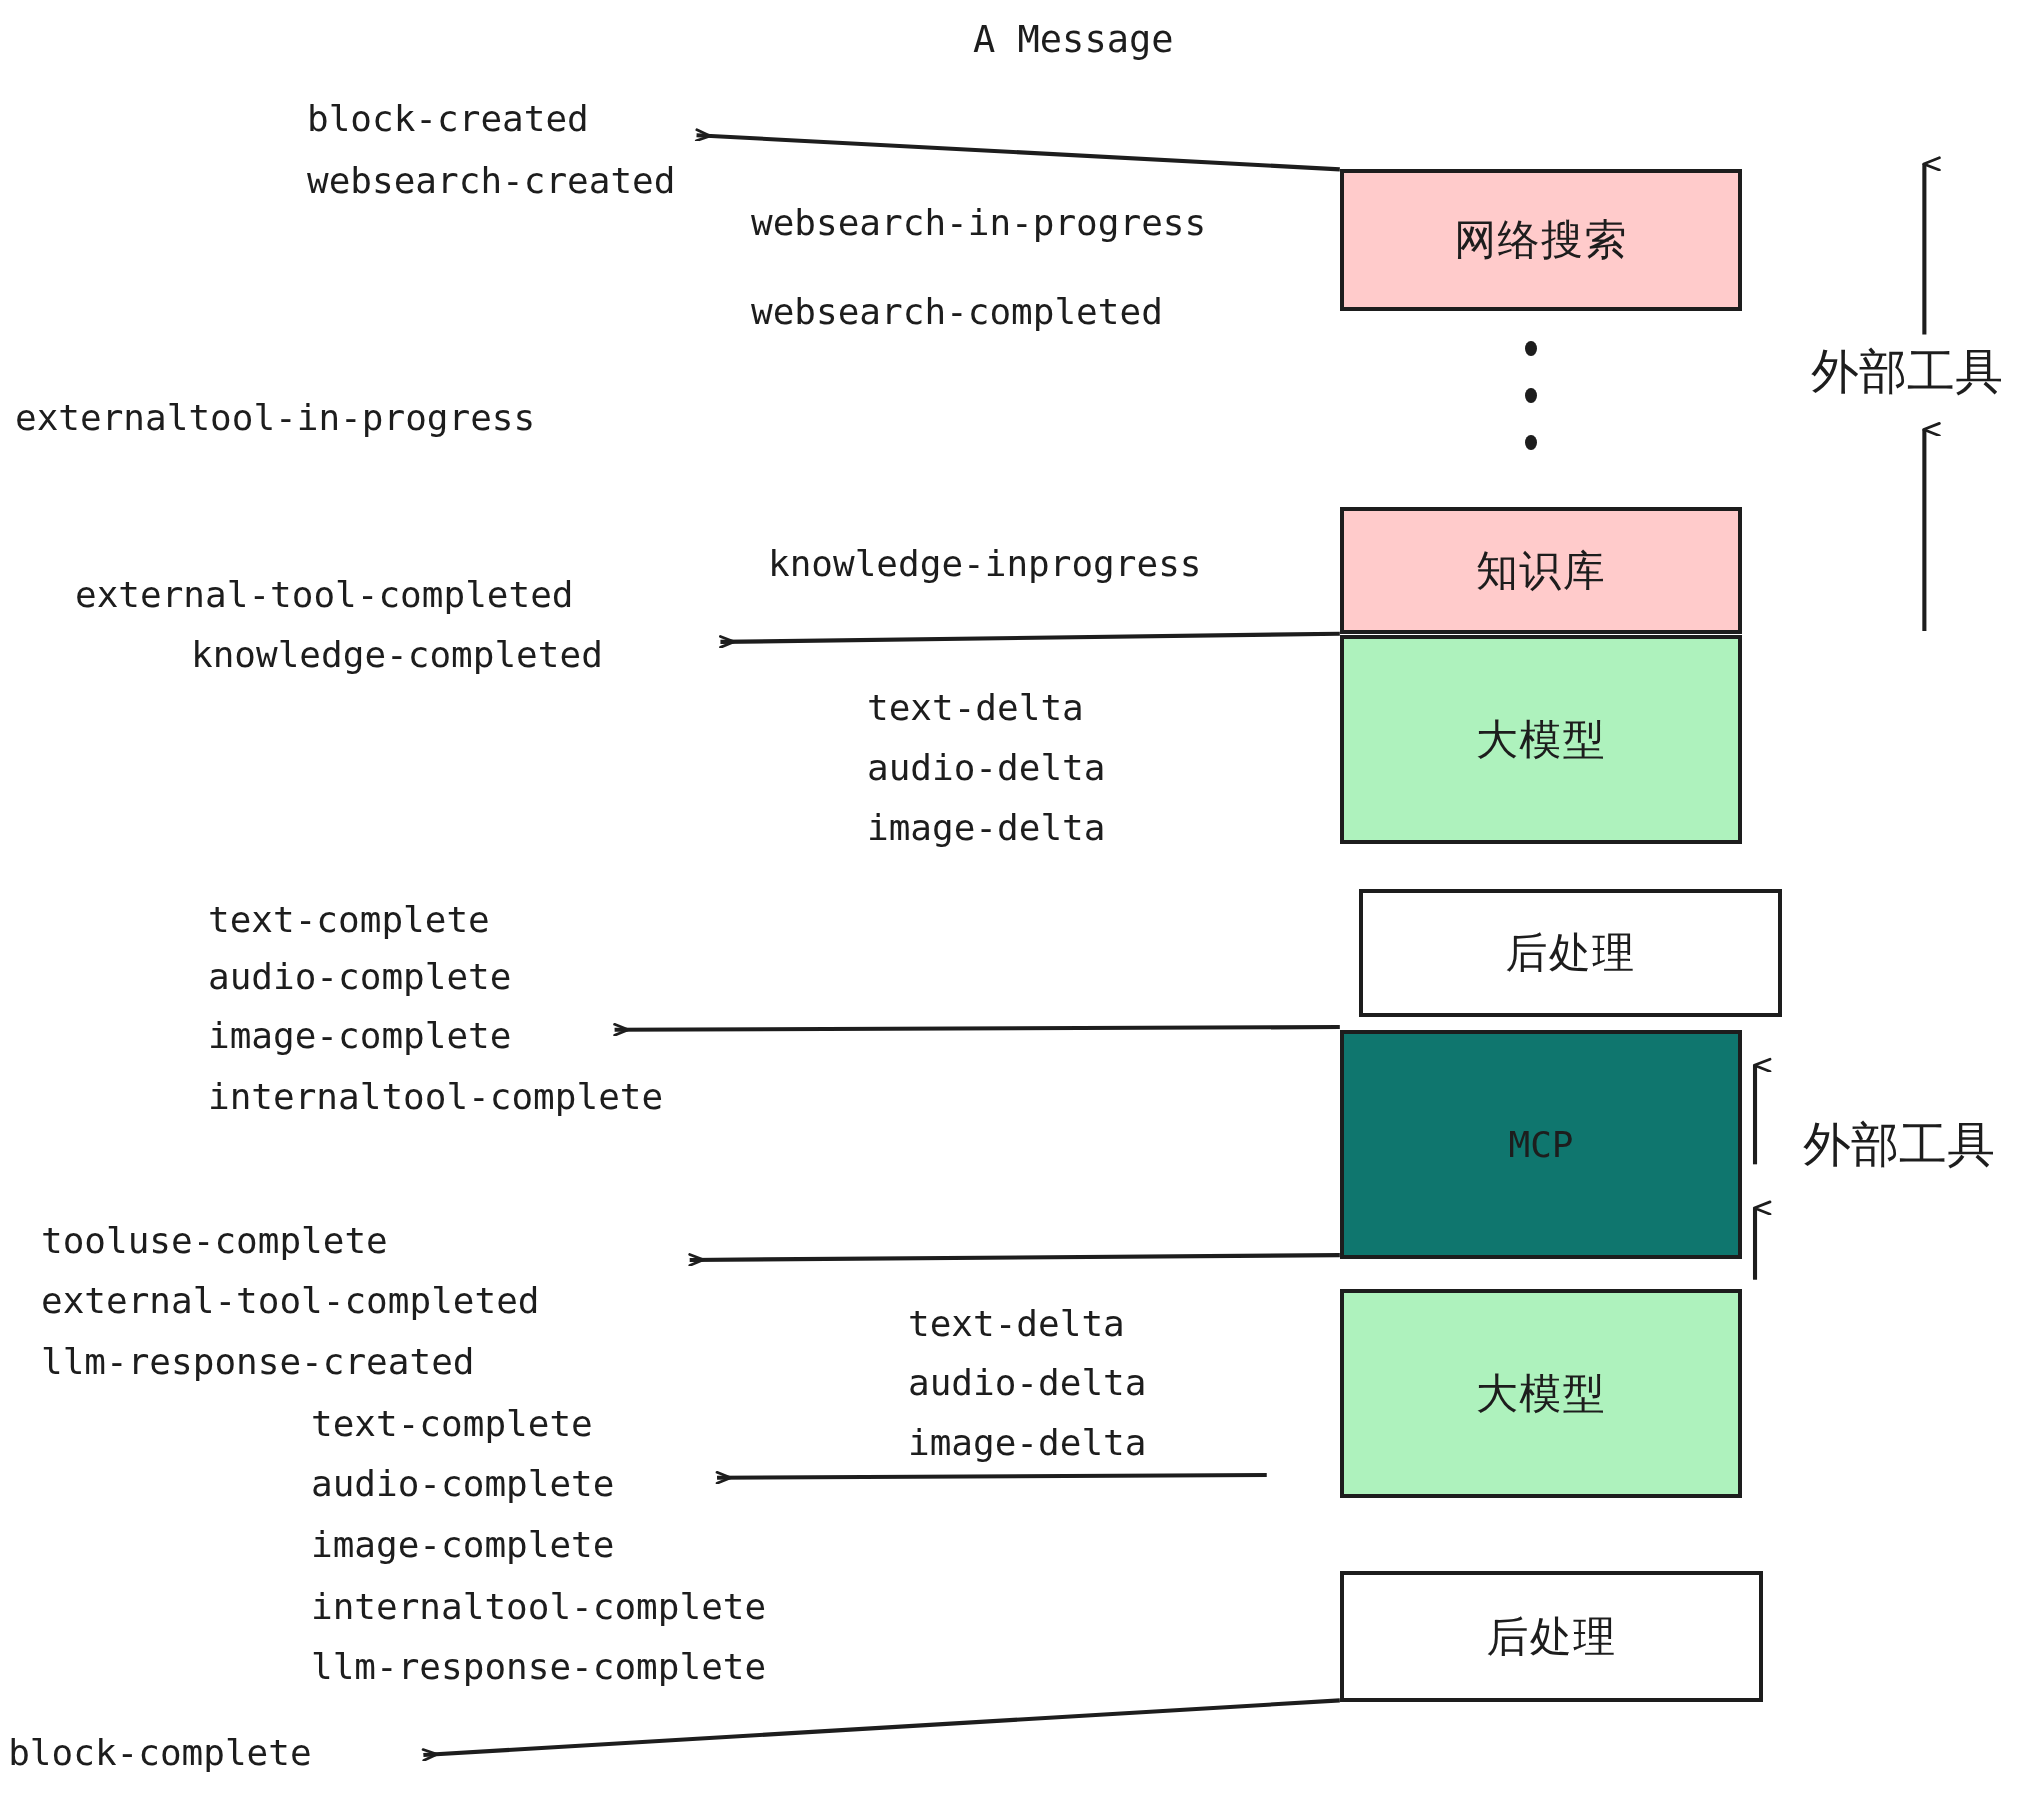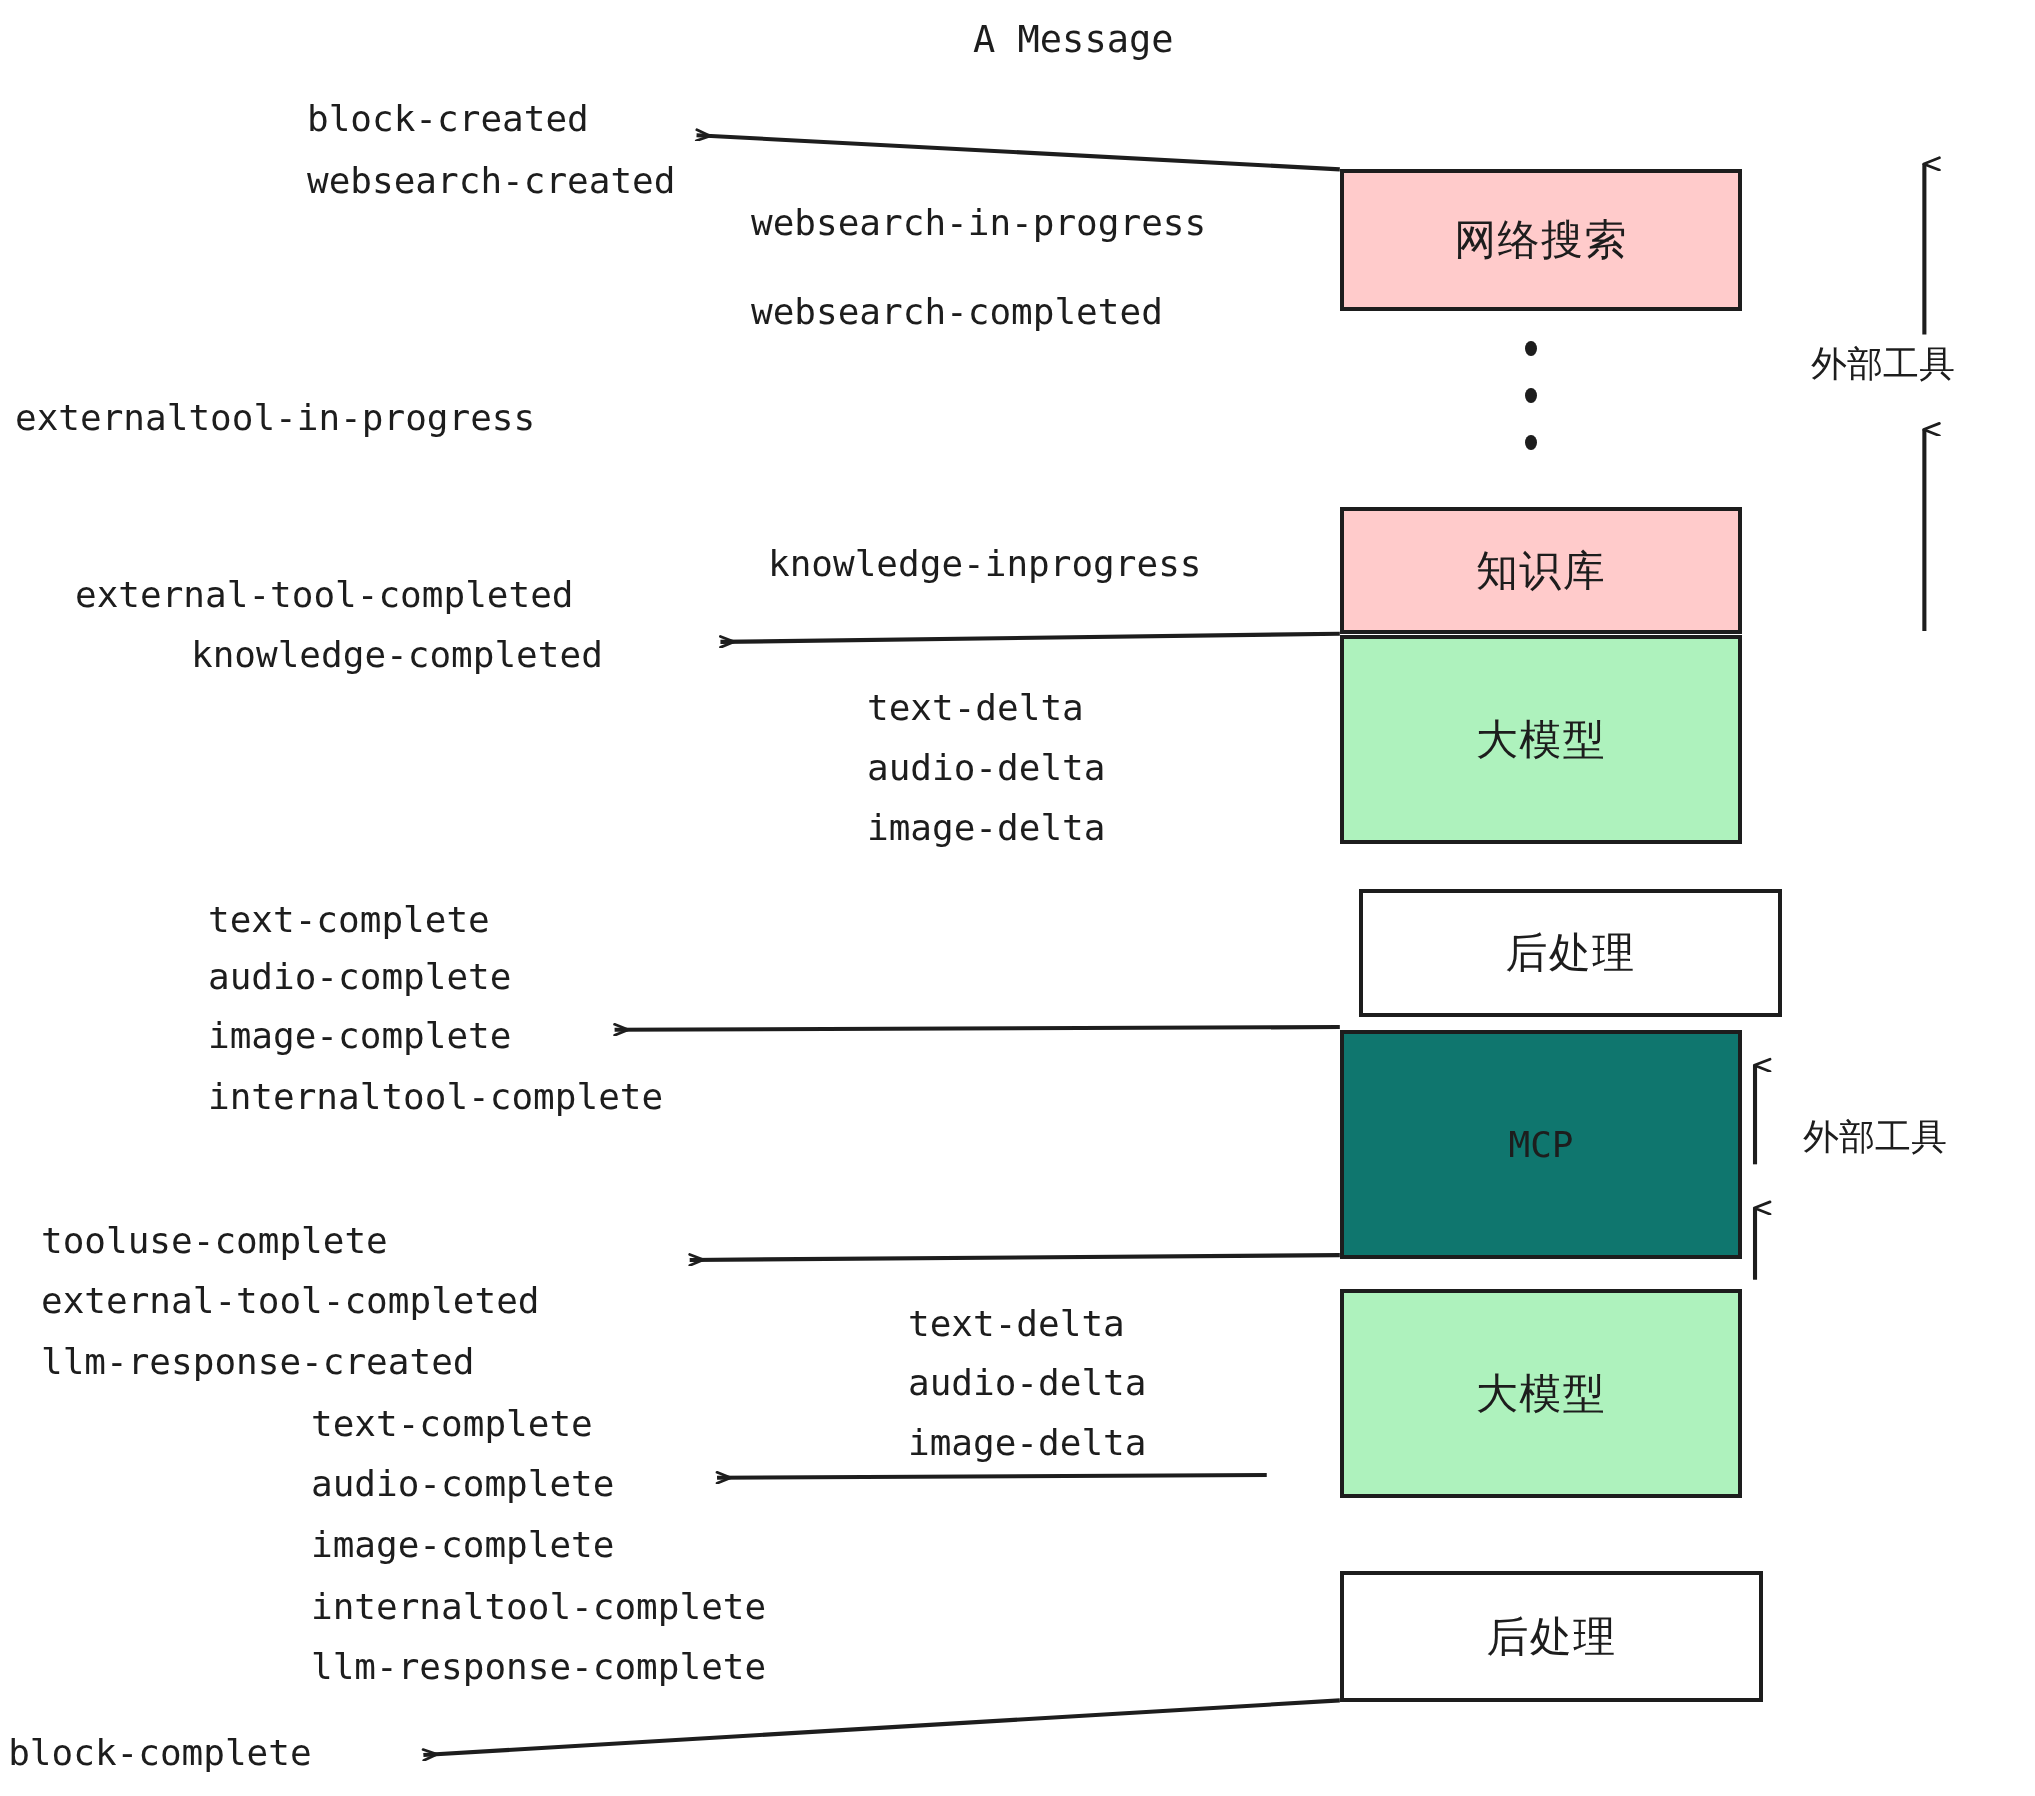--- a/index.html
+++ b/index.html
@@ -47,21 +47,21 @@
     justify-content: center;
     font-family: Liberation Sans, sans-serif;
     color: #1d1d1d;
     font-size: 42px;
     letter-spacing: 1.4px;
   }
   .node.latin { font-size: 36px; font-family: "DejaVu Sans Mono","Liberation Mono",monospace; letter-spacing:0; }
   .side-label {
     position: absolute;
     font-family: "DejaVu Sans", "Liberation Sans", sans-serif;
-    font-size: 36px;
+    font-size: 48px;
     color: #1d1d1d;
     white-space: nowrap;
   }
   .dots {
     position: absolute;
     display: flex;
     flex-direction: column;
     align-items: center;
     justify-content: space-between;
   }

